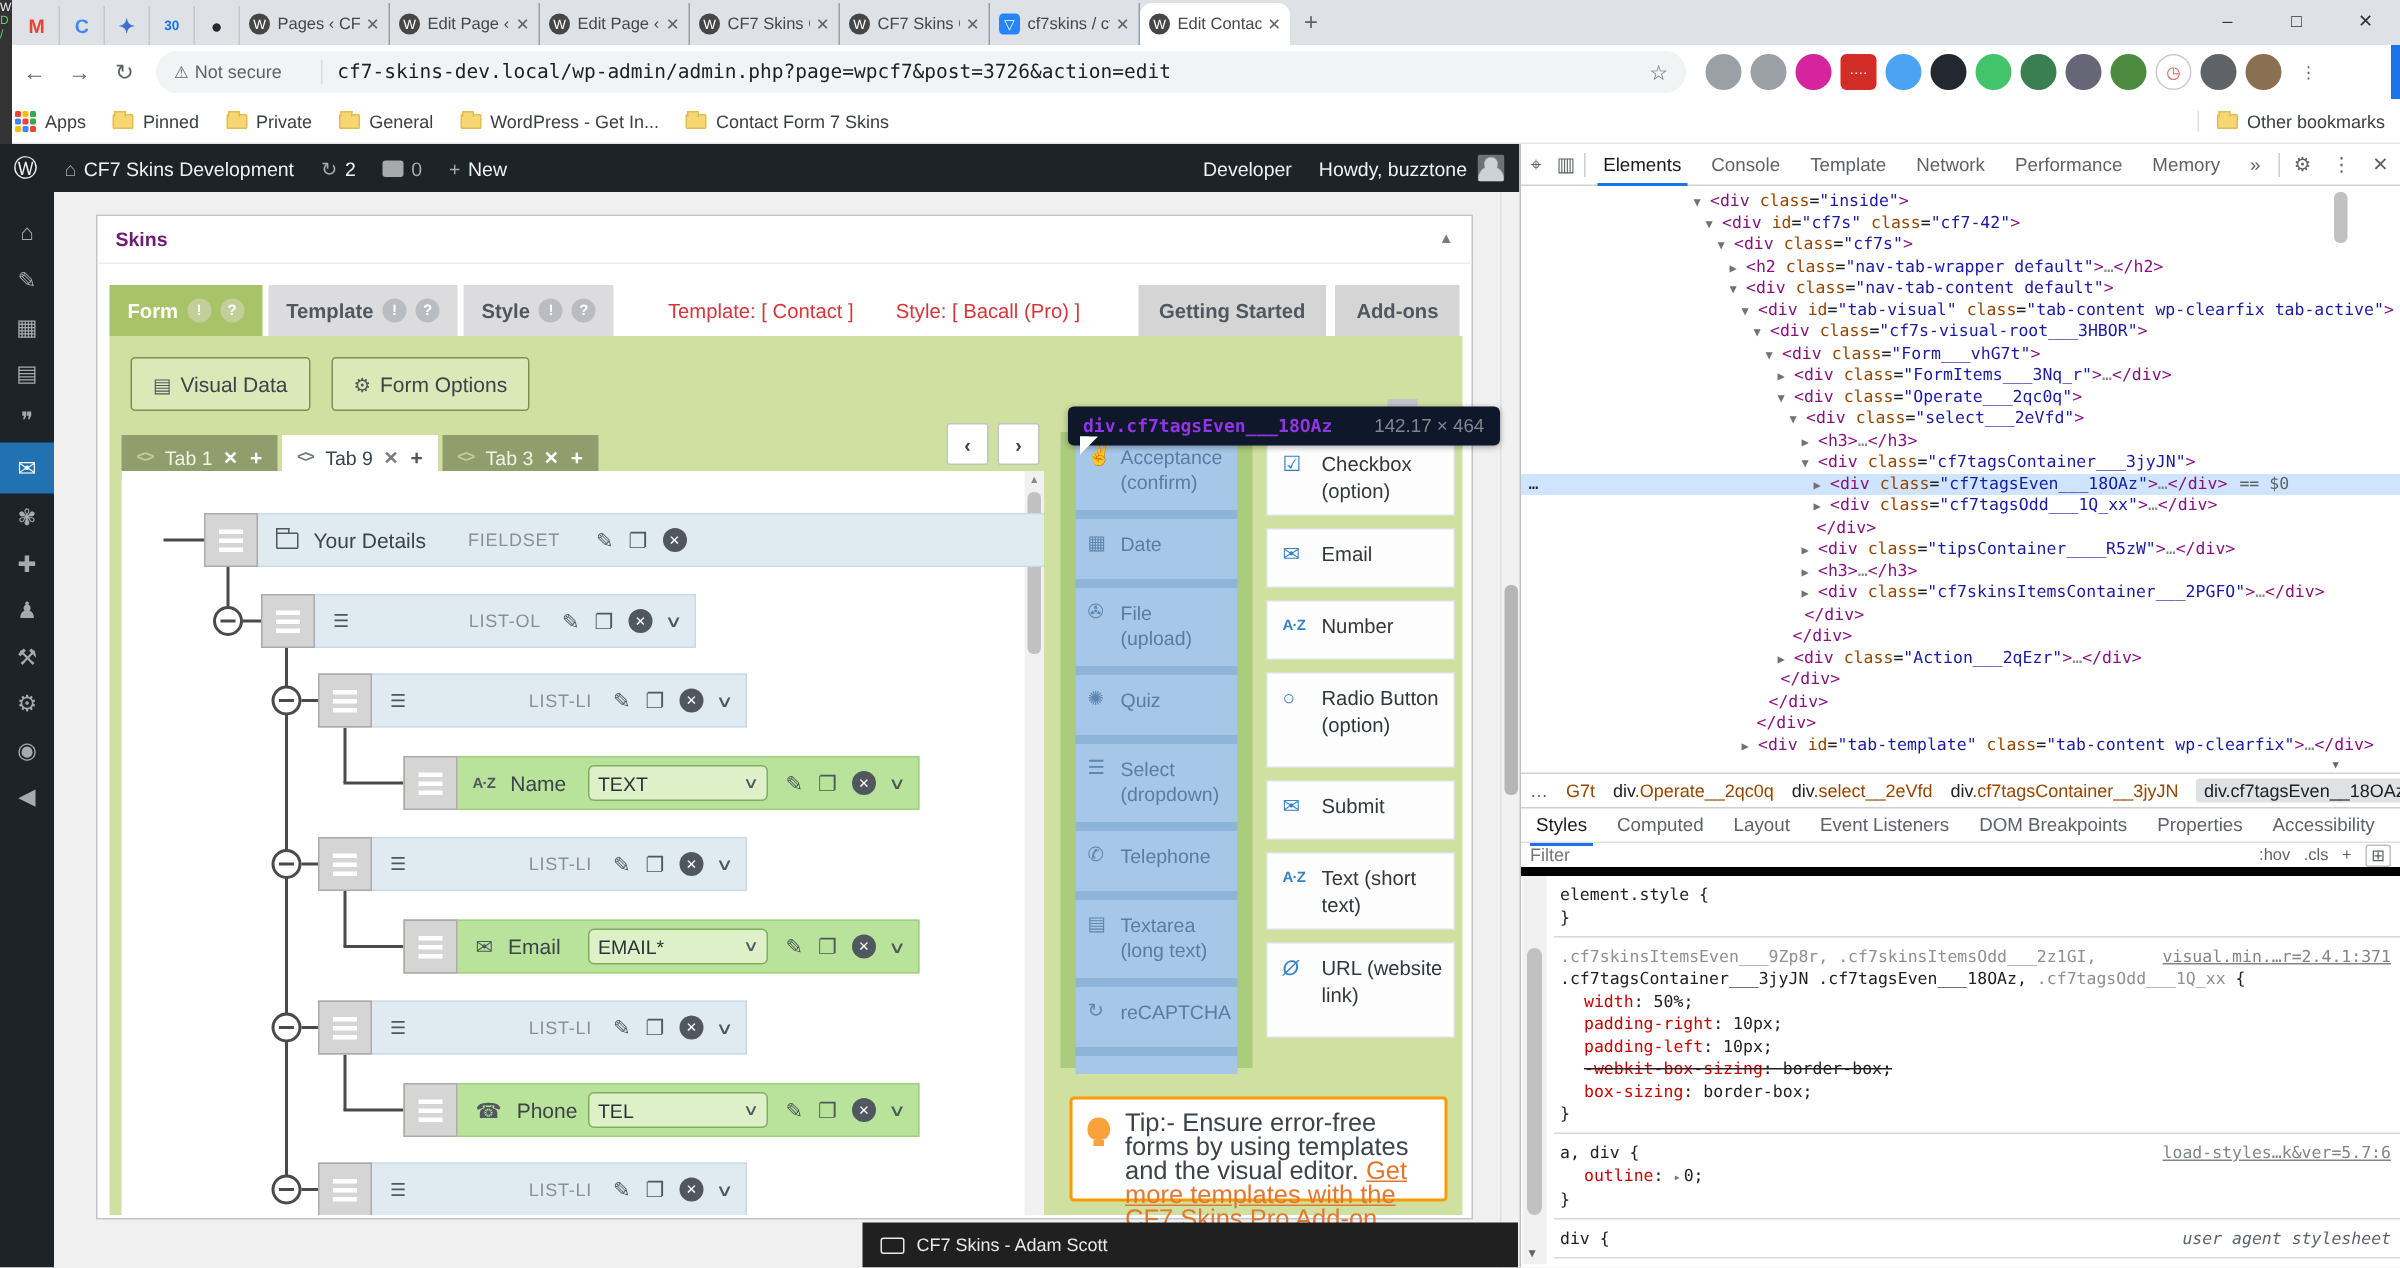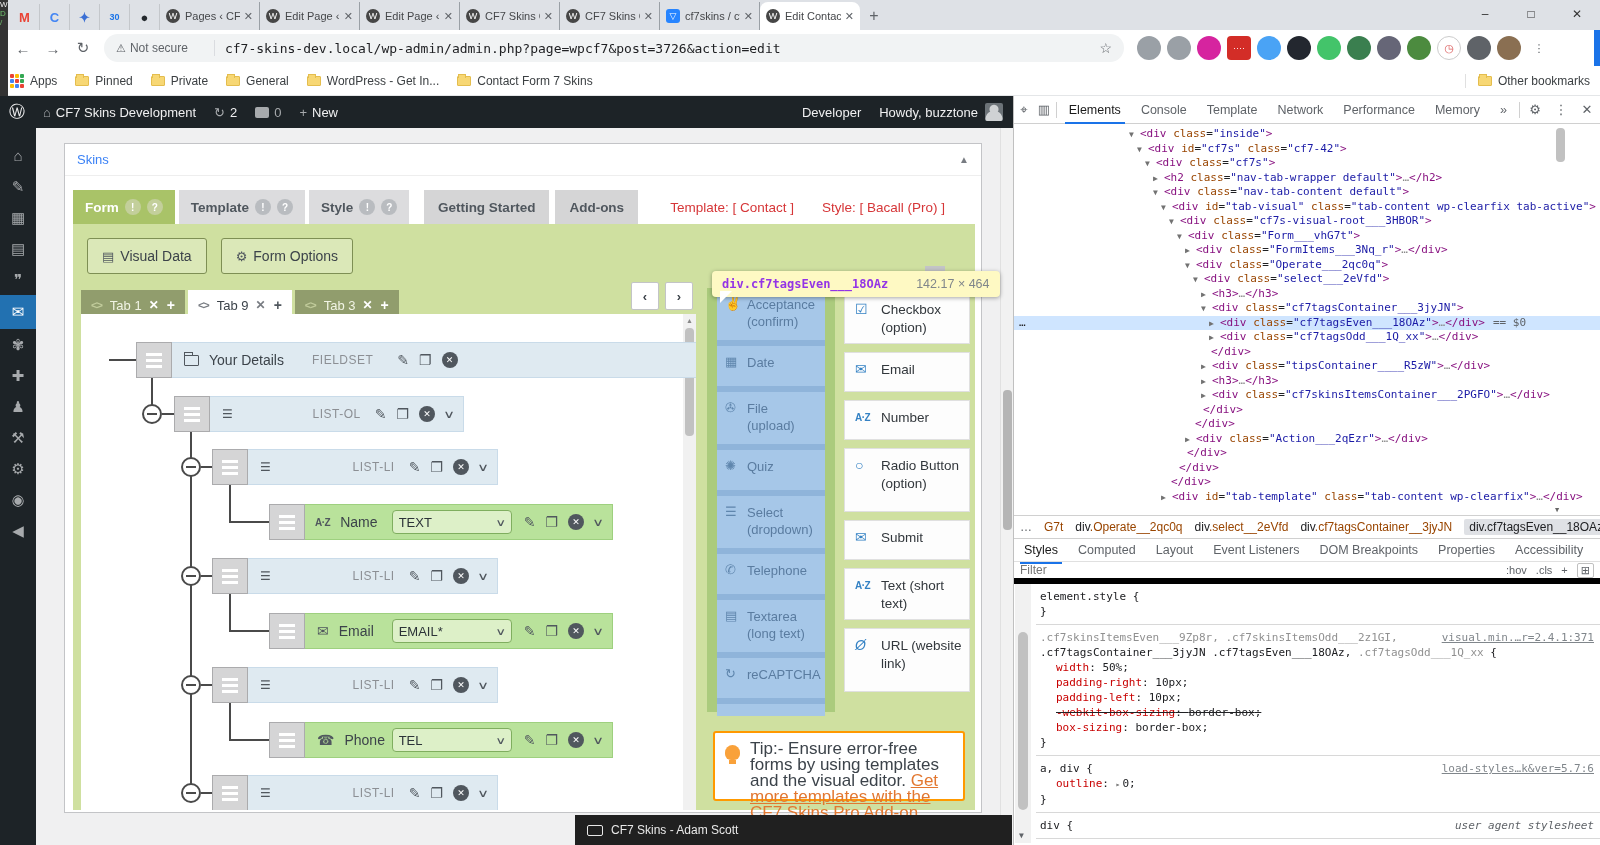--- a/index.html
+++ b/index.html
@@ -53,21 +53,21 @@
                           radial-gradient(circle at 50% 90%, #cfd2d4 0 8px, transparent 9px), #6c7378; }
   .bubble { width:14px; height:11px; background:#a7aaad; border-radius:2px; position:relative; margin-right:5px; }
   .bubble::after { content:""; position:absolute; bottom:-3px; left:2px; border:3px solid transparent; border-top-color:#a7aaad; }
   #wpsidebar { left:0; top:128px; width:36px; height:717px; background:#1d2327; z-index:3; }
   .sb-item { width:36px; height:31px; display:flex; align-items:center; justify-content:center; color:#a7aaad; font-size:15px; }
   .sb-item.active { background:#2271b1; color:#fff; height:34px; }
 
   
   #skins { left:64px; top:143px; width:918px; height:670px; background:#fff; border:1px solid #c3c4c7; }
   #skins-header { height:32px; display:flex; align-items:center; padding:0 12px; border-bottom:1px solid #eee; }
-  #skins-title { font-size:13px; font-weight:normal; color:#3b82f6; }
+  #skins-title { font-size:13px; font-weight:bold; color:#701a75; }
   #skins-toggle { margin-left:auto; color:#787c82; font-size:10px; }
   #skins-tabs { height:48px; display:flex; align-items:flex-end; padding:0 8px; position:relative; }
   .stab { height:34px; display:flex; align-items:center; padding:0 12px; background:#dcdcde; color:#50575e; font-weight:bold; font-size:13.5px; margin-right:4px; }
   .stab.active { background:#a9c368; color:#fff; }
   .badge { width:16px; height:16px; border-radius:50%; background:#b9bcc0; color:#fff; font-size:10px; font-weight:bold; display:inline-flex; align-items:center; justify-content:center; margin-left:6px; }
   .stab.active .badge { background:#c3cf9b; }
   #skins-status { display:flex; align-items:center; height:34px; margin-left:32px; font-size:13.5px; color:#d63638; }
   #skins-status span { margin-right:28px; }
   .rtab { height:34px; display:flex; align-items:center; padding:0 14px; background:#d5d5d6; color:#50575e; font-weight:bold; font-size:13.5px; margin-left:6px; }
   #skins-right-tabs { margin-left:auto; display:flex; }
@@ -126,21 +126,21 @@
   .pr-item .ic.az { font-size:10px; font-weight:bold; letter-spacing:-0.5px; padding-top:3px; }
   .pr-item .t { font-size:13.5px; color:#32373c; line-height:18px; }
 
   #tipbox { position:absolute; left:640px; top:507px; width:252px; height:70px; border:2px solid #f90; border-radius:3px; background:#fff; display:flex; padding:8px 8px 0 8px; }
   #tip-bulb { width:15px; height:15px; border-radius:50% 50% 40% 40%; background:#f9a13a; flex:none; margin:4px 10px 0 2px; position:relative; }
   #tip-bulb::after { content:""; position:absolute; left:4px; bottom:-4px; width:7px; height:4px; background:#f9a13a; }
   #tip-text { font-size:17px; line-height:16px; color:#3c434a; }
   #tip-text a { color:#e27730; text-decoration:underline; }
 
   #palette-help { left:925px; top:266px; width:20px; height:20px; background:#c3c4c7; color:#fff; font-size:11px; font-weight:bold; display:flex; align-items:center; justify-content:center; z-index:8; }
-  #inspect-tooltip { left:712px; top:271px; height:26px; background:#fef9c3; border-radius:4px; box-shadow:0 1px 4px rgba(0,0,0,0.35); display:flex; align-items:center; padding:0 10px; z-index:9; font-size:12.5px; }
+  #inspect-tooltip { left:712px; top:271px; height:26px; background:#0f172a; border-radius:4px; box-shadow:0 1px 4px rgba(0,0,0,0.35); display:flex; align-items:center; padding:0 10px; z-index:9; font-size:12.5px; }
   #inspect-tooltip .sel { color:#9334e6; font-weight:bold; font-family:"DejaVu Sans Mono",monospace; font-size:12px; }
   #inspect-tooltip .dim { color:#80868b; margin-left:28px; }
   #inspect-tooltip::after { content:""; position:absolute; left:8px; bottom:-6px; border:6px solid transparent; border-top-color:#fff; border-left-color:#fff; }
 
   
   #page-scroll { left:1000px; top:128px; width:13px; height:717px; background:#f1f1f1; border-left:1px solid #e0e0e0; }
   #page-thumb { position:absolute; left:2px; top:262px; width:9px; height:140px; background:#b5b5b5; border-radius:4px; }
 
   
   #devtools { left:1013px; top:96px; width:587px; height:749px; background:#fff; border-left:1px solid #c0c0c0; }
@@ -415,27 +415,27 @@
       <div class="stab">
         <span>Template</span>
         <span class="badge">!</span>
         <span class="badge">?</span>
       </div>
       <div class="stab">
         <span>Style</span>
         <span class="badge">!</span>
         <span class="badge">?</span>
       </div>
+      <div id="skins-status">
+        <span>Template: [ Contact ]</span>
+        <span>Style: [ Bacall (Pro) ]</span>
+      </div>
       <div id="skins-right-tabs">
         <div class="rtab">Getting Started</div>
         <div class="rtab">Add-ons</div>
-      </div>
-      <div id="skins-status">
-        <span>Template: [ Contact ]</span>
-        <span>Style: [ Bacall (Pro) ]</span>
       </div>
     </div>
   <div id="green">
     <div id="vd-toolbar">
         <div class="gbtn">
           <span class="ic">▤</span>
           <span>Visual Data</span>
         </div>
         <div class="gbtn">
           <span class="ic">⚙</span>

